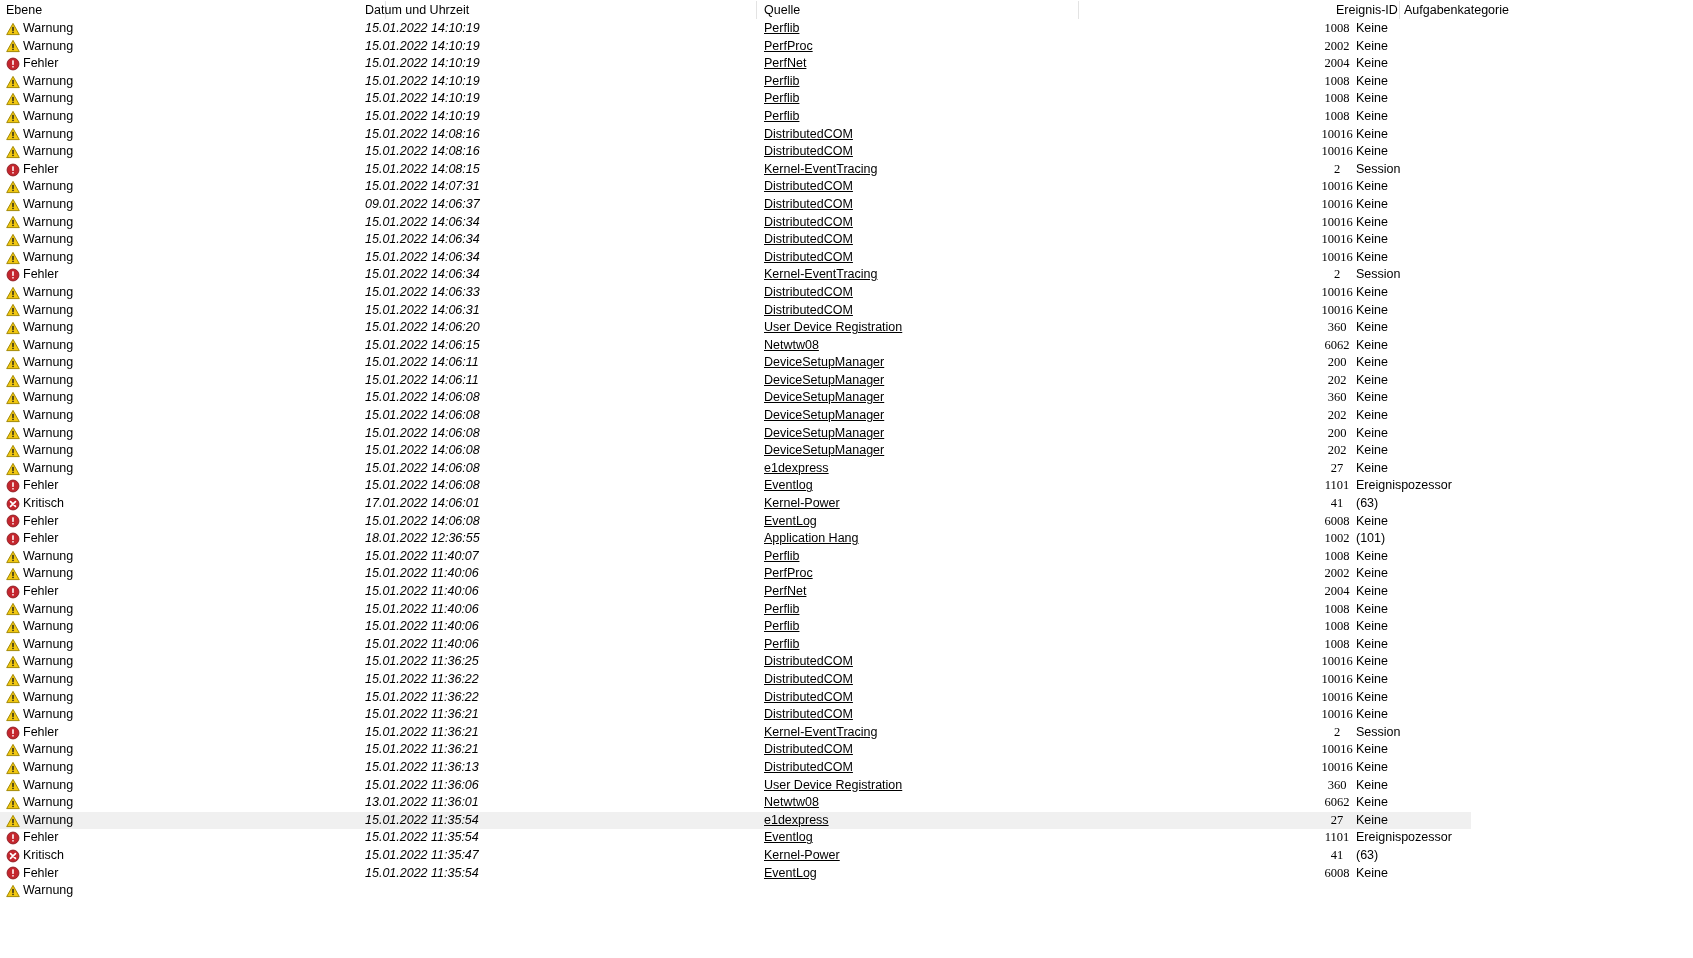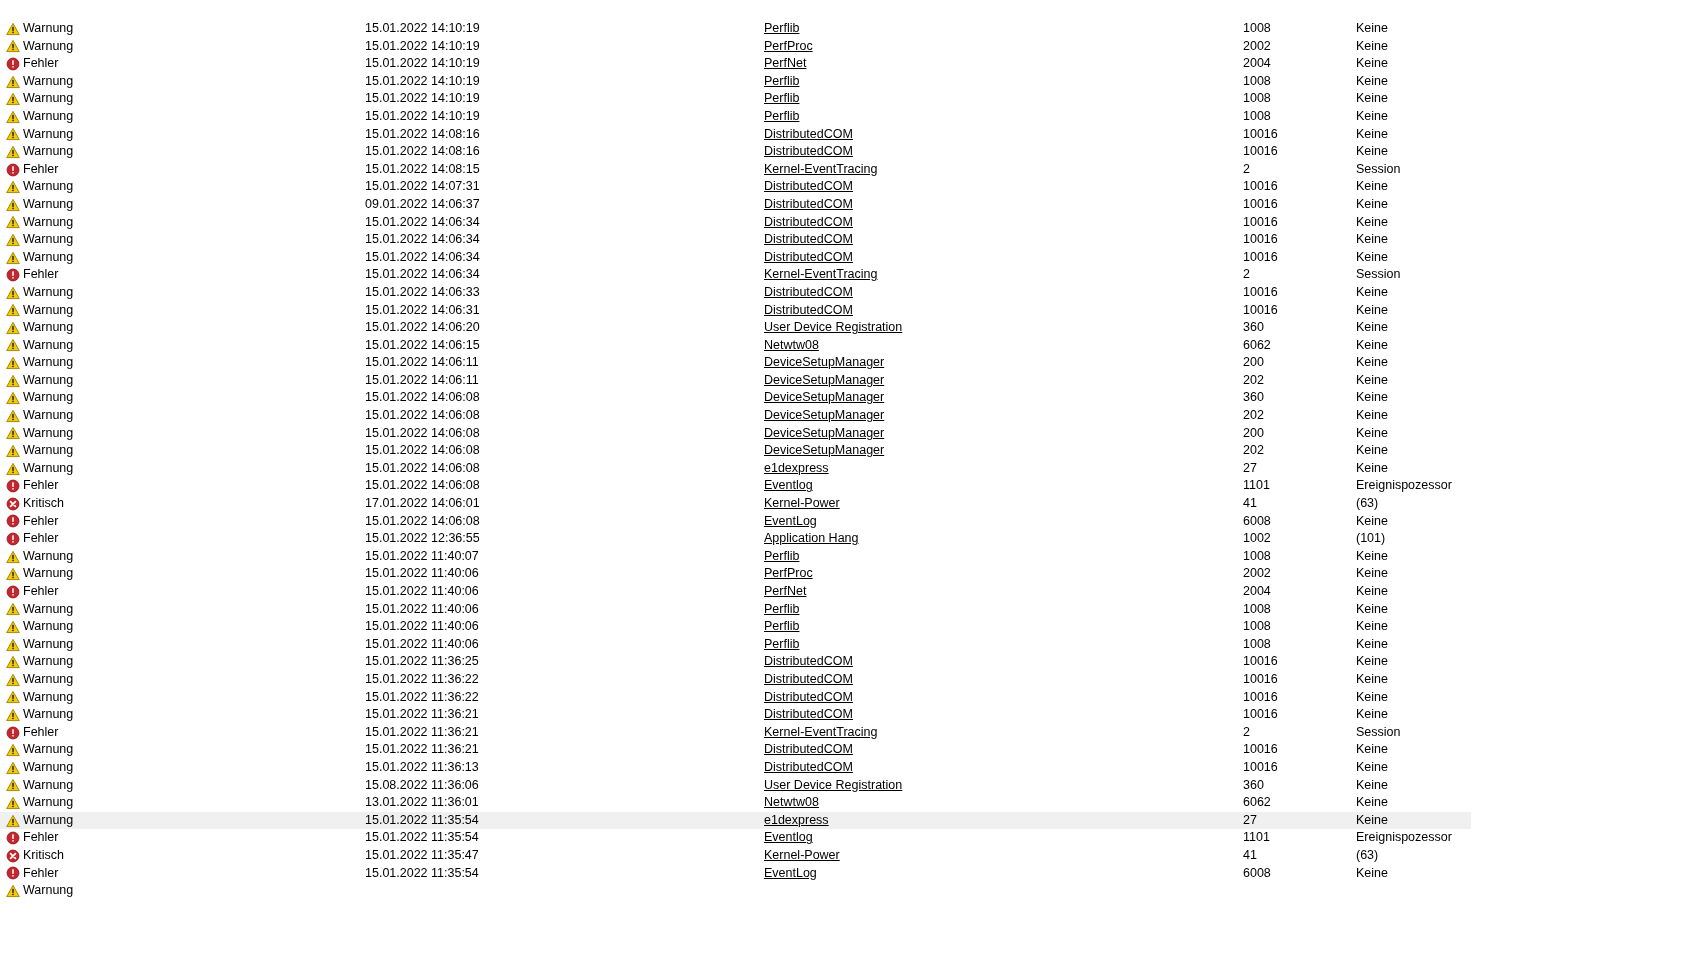--- a/index.html
+++ b/index.html
@@ -57,30 +57,42 @@
   }
   .row.sel{background:#f0f0f0;}
   .row > span{
     position:absolute;
     top:0;
     line-height:17.6px;
     white-space:nowrap;
   }
   .lvl{left:6px;display:flex;align-items:center;gap:3px;}
   .lvl .ico{width:14px;height:14px;flex:0 0 14px;display:inline-block;position:relative;top:0px;}
-  .dt{left:365px;}
+  .dt{left:365px;font-style:italic;}
   .src{left:764px;text-decoration:underline;}
-  .eid{left:1243px;width:104px;text-align:left;}
+  .eid{left:1285px;width:104px;text-align:center;font-family:Liberation Serif, serif;}
   .cat{left:1356px;}
 </style>
 </head>
 <body>
 
 <div id="root">
 
+  <div class="hdr">
+    <div class="cell c-ebene">Ebene</div>
+    <div class="sep" style="left:385px;"></div>
+    <div class="cell c-datum">Datum und Uhrzeit</div>
+    <div class="sep" style="left:756px;"></div>
+    <div class="cell c-quelle">Quelle</div>
+    <div class="sep" style="left:1078px;"></div>
+    <div class="cell c-eid">Ereignis-ID</div>
+    <div class="sep" style="left:1399px;"></div>
+    <div class="cell c-kat">Aufgabenkategorie</div>
+    <div class="hdr-underline"></div>
+  </div>
 
   <div id="rows">
       <div class="row">
         <span class="lvl">
           <span class="ico"><svg width="14" height="14" viewBox="0 0 16 16">
               <path d="M8 1.6 L15.2 14.4 L0.8 14.4 Z" fill="#f2c811" stroke="#a08500" stroke-width="1.1" stroke-linejoin="round"></path>
               <rect x="7.2" y="5.6" width="1.6" height="4.6" fill="#1a1a1a"></rect>
               <rect x="7.2" y="11.1" width="1.6" height="1.6" fill="#1a1a1a"></rect>
             </svg></span>
           <span>Warnung</span>
@@ -483,21 +495,21 @@
       </div>
       <div class="row">
         <span class="lvl">
           <span class="ico"><svg width="14" height="14" viewBox="0 0 16 16">
               <circle cx="8" cy="8" r="6.8" fill="#c4262e" stroke="#8d1a20" stroke-width="1"></circle>
               <rect x="7.1" y="3.6" width="1.8" height="5.4" rx="0.6" fill="#ffffff"></rect>
               <rect x="7.1" y="10.2" width="1.8" height="1.9" rx="0.6" fill="#ffffff"></rect>
             </svg></span>
           <span>Fehler</span>
         </span>
-        <span class="dt">15.01.2022 12:36:55</span>
+        <span class="dt">18.01.2022 12:36:55</span>
         <span class="src">Application Hang</span>
         <span class="eid">1002</span>
         <span class="cat">(101)</span>
       </div>
       <div class="row">
         <span class="lvl">
           <span class="ico"><svg width="14" height="14" viewBox="0 0 16 16">
               <path d="M8 1.6 L15.2 14.4 L0.8 14.4 Z" fill="#f2c811" stroke="#a08500" stroke-width="1.1" stroke-linejoin="round"></path>
               <rect x="7.2" y="5.6" width="1.6" height="4.6" fill="#1a1a1a"></rect>
               <rect x="7.2" y="11.1" width="1.6" height="1.6" fill="#1a1a1a"></rect>
@@ -679,21 +691,21 @@
       </div>
       <div class="row">
         <span class="lvl">
           <span class="ico"><svg width="14" height="14" viewBox="0 0 16 16">
               <path d="M8 1.6 L15.2 14.4 L0.8 14.4 Z" fill="#f2c811" stroke="#a08500" stroke-width="1.1" stroke-linejoin="round"></path>
               <rect x="7.2" y="5.6" width="1.6" height="4.6" fill="#1a1a1a"></rect>
               <rect x="7.2" y="11.1" width="1.6" height="1.6" fill="#1a1a1a"></rect>
             </svg></span>
           <span>Warnung</span>
         </span>
-        <span class="dt">15.08.2022 11:36:06</span>
+        <span class="dt">15.01.2022 11:36:06</span>
         <span class="src">User Device Registration</span>
         <span class="eid">360</span>
         <span class="cat">Keine</span>
       </div>
       <div class="row">
         <span class="lvl">
           <span class="ico"><svg width="14" height="14" viewBox="0 0 16 16">
               <path d="M8 1.6 L15.2 14.4 L0.8 14.4 Z" fill="#f2c811" stroke="#a08500" stroke-width="1.1" stroke-linejoin="round"></path>
               <rect x="7.2" y="5.6" width="1.6" height="4.6" fill="#1a1a1a"></rect>
               <rect x="7.2" y="11.1" width="1.6" height="1.6" fill="#1a1a1a"></rect>

